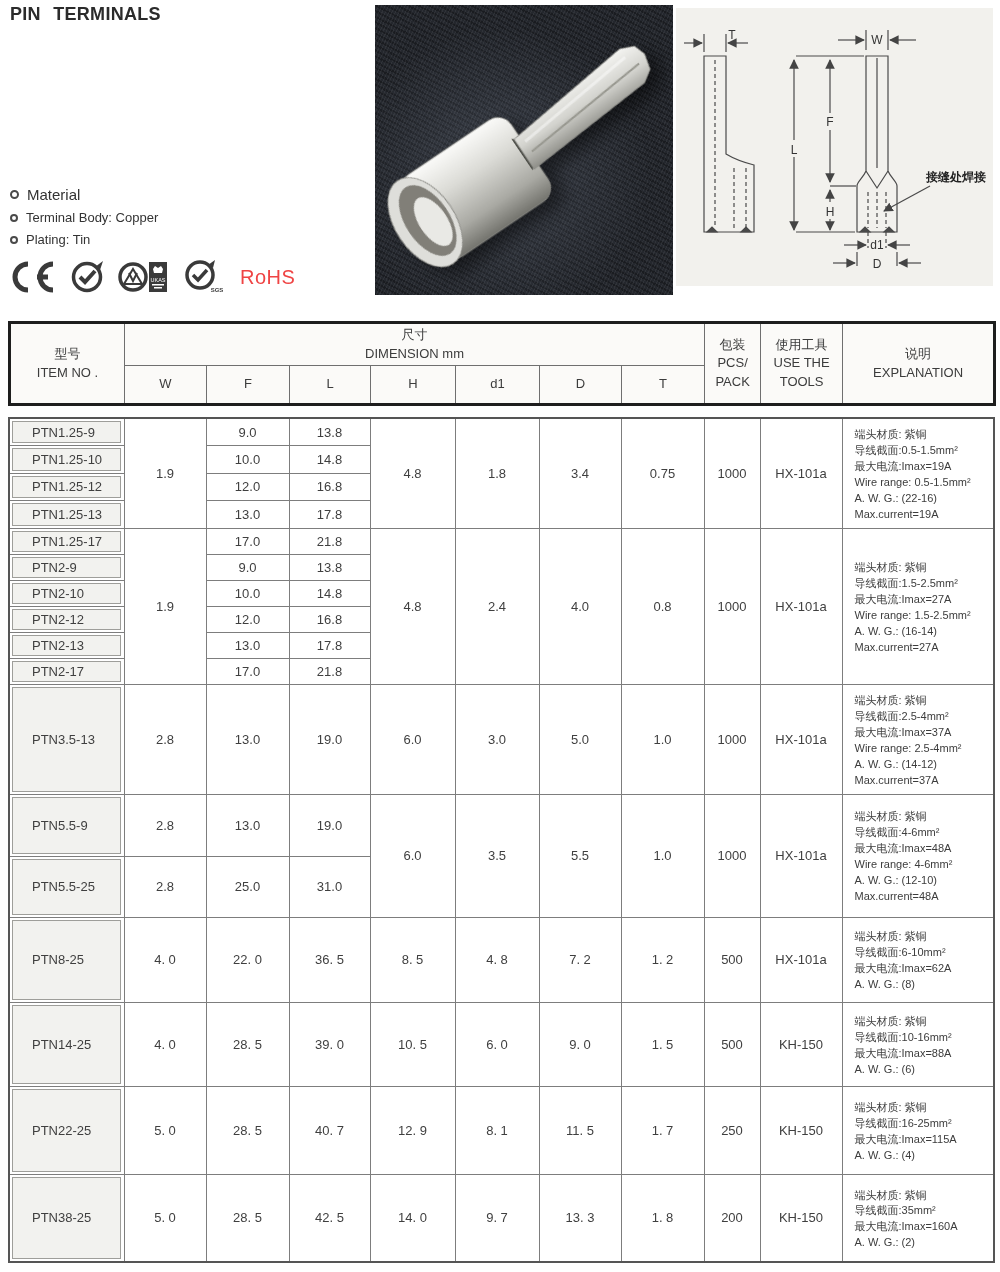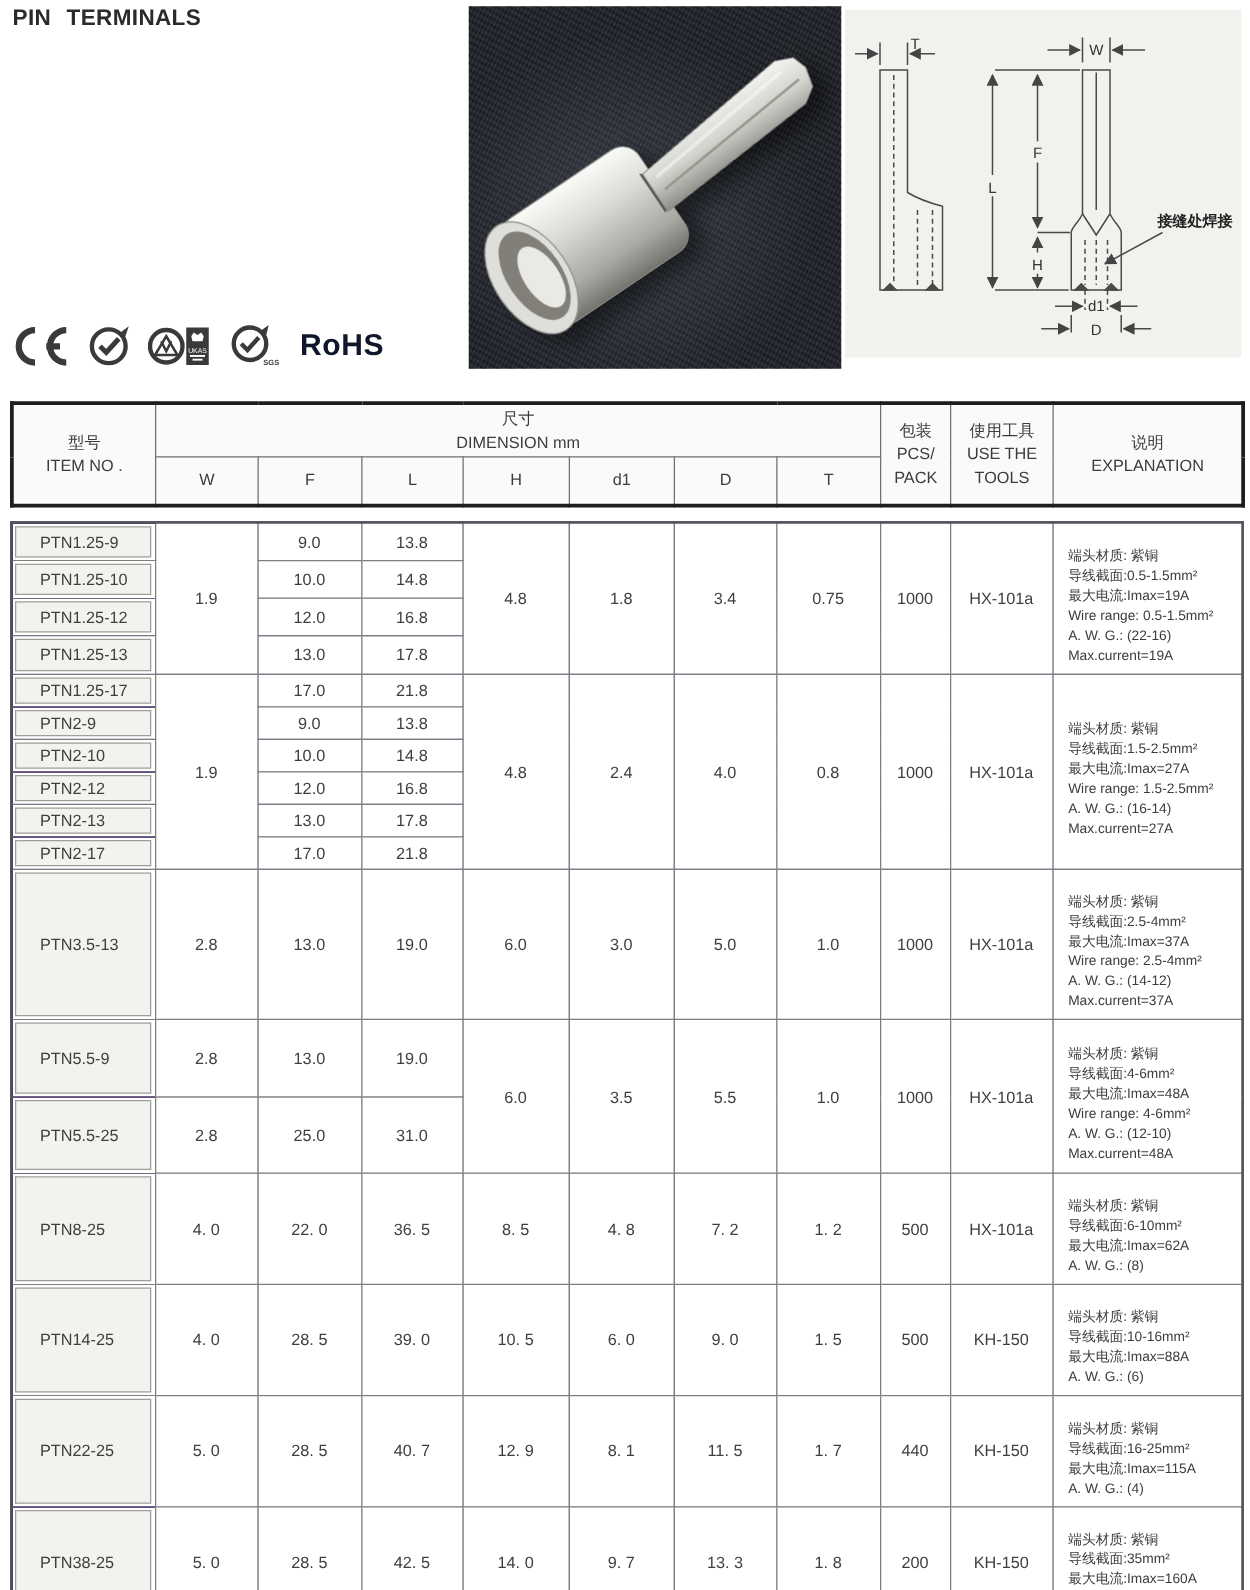--- a/index.html
+++ b/index.html
@@ -18,21 +18,21 @@
   .material { position:absolute; left:10px; top:186px; }
   .mat-row { display:flex; align-items:center; margin-bottom:7px; }
   .bullet { width:9px; height:9px; border:2px solid #4a4a4a; border-radius:50%;
             margin-right:8px; flex:none; }
   .bullet.small { width:8px; height:8px; }
   .mat-head { font-size:15px; color:#333; }
   .mat-item { font-size:13px; color:#333; }
 
   .certs { position:absolute; left:8px; top:257px; height:40px;
            display:flex; align-items:center; gap:14px; }
-  .rohs { font-size:24px; font-weight:700; letter-spacing:.5px; color:#0f172a; }
+  .rohs { font-size:20px; font-weight:400; letter-spacing:.5px; color:#ef4444; }
   .badge { flex:none; }
 
   
   .photo { position:absolute; left:375px; top:5px; width:298px; height:290px;
     background-color:#24272d; overflow:hidden;
     background-image:
       radial-gradient(ellipse at 42% 58%, rgba(120,130,148,.30), rgba(0,0,0,0) 62%),
       repeating-linear-gradient(115deg, rgba(255,255,255,.055) 0 1px, rgba(0,0,0,0) 1px 3px),
       repeating-linear-gradient(28deg, rgba(0,0,0,.28) 0 2px, rgba(0,0,0,0) 2px 5px);
   }
@@ -54,30 +54,44 @@
                   font-size:13px; line-height:1.4; white-space:pre-line; color:#3c3c3c; }
 
   .spec-body { position:absolute; left:8px; top:417px; width:985px;
                border:2px solid #555; background:#4c1d95; }
   .spec-body td { border:1px solid #7d7d7d; text-align:center; vertical-align:middle;
                   font-size:13px; color:#3f3f3f; background:#fff; }
   td.item { position:relative; }
   .ibox { position:absolute; top:2px; bottom:2px; left:2px; right:3px;
           border:1px solid #9e9e9a; background:#f2f2ef;
           display:flex; align-items:center; padding-left:19px; font-size:13px; }
-  td.expl { text-align:left; padding:19px 4px 5px 12px; font-size:11px;
+  td.expl { text-align:left; padding:8px 4px 5px 12px; font-size:11px;
             line-height:1.45; white-space:pre-line; color:#3c3c3c; }
 </style>
 </head>
 <body>
 
 <div class="page">
 
   <div class="title">PIN TERMINALS</div>
 
+  <div class="material">
+    <div class="mat-row">
+      <span class="bullet"></span>
+      <span class="mat-head">Material</span>
+    </div>
+    <div class="mat-row">
+      <span class="bullet small"></span>
+      <span class="mat-item">Terminal Body: Copper</span>
+    </div>
+    <div class="mat-row">
+      <span class="bullet small"></span>
+      <span class="mat-item">Plating: Tin</span>
+    </div>
+  </div>
 
   <div class="certs">
     <svg class="badge" width="48" height="34" viewBox="0 0 48 34">
       <path d="M20,4 A12,12 0 1 0 20,30" fill="none" stroke="#3a3a3a" stroke-width="5"></path>
       <path d="M45,4 A12,12 0 1 0 45,30" fill="none" stroke="#3a3a3a" stroke-width="5"></path>
       <line x1="29" y1="17" x2="40" y2="17" stroke="#3a3a3a" stroke-width="5"></line>
     </svg>
     <svg class="badge" width="34" height="34" viewBox="0 0 34 34">
       <circle cx="17" cy="17" r="13.5" fill="none" stroke="#3a3a3a" stroke-width="3.5"></circle>
       <path d="M10,17 l5,5 l10,-11" fill="none" stroke="#3a3a3a" stroke-width="4"></path>
@@ -441,21 +455,21 @@
       <td class="item">
             <div class="ibox">PTN22-25</div>
           </td>
       <td>5. 0</td>
       <td>28. 5</td>
       <td>40. 7</td>
       <td>12. 9</td>
       <td>8. 1</td>
       <td>11. 5</td>
       <td>1. 7</td>
-      <td>440</td>
+      <td>250</td>
       <td>KH-150</td>
       <td class="expl">端头材质: 紫铜
 导线截面:16-25mm²
 最大电流:Imax=115A
 A. W. G.: (4)</td>
     </tr>
 
     <tr style="height:88px">
       <td class="item">
             <div class="ibox">PTN38-25</div>

